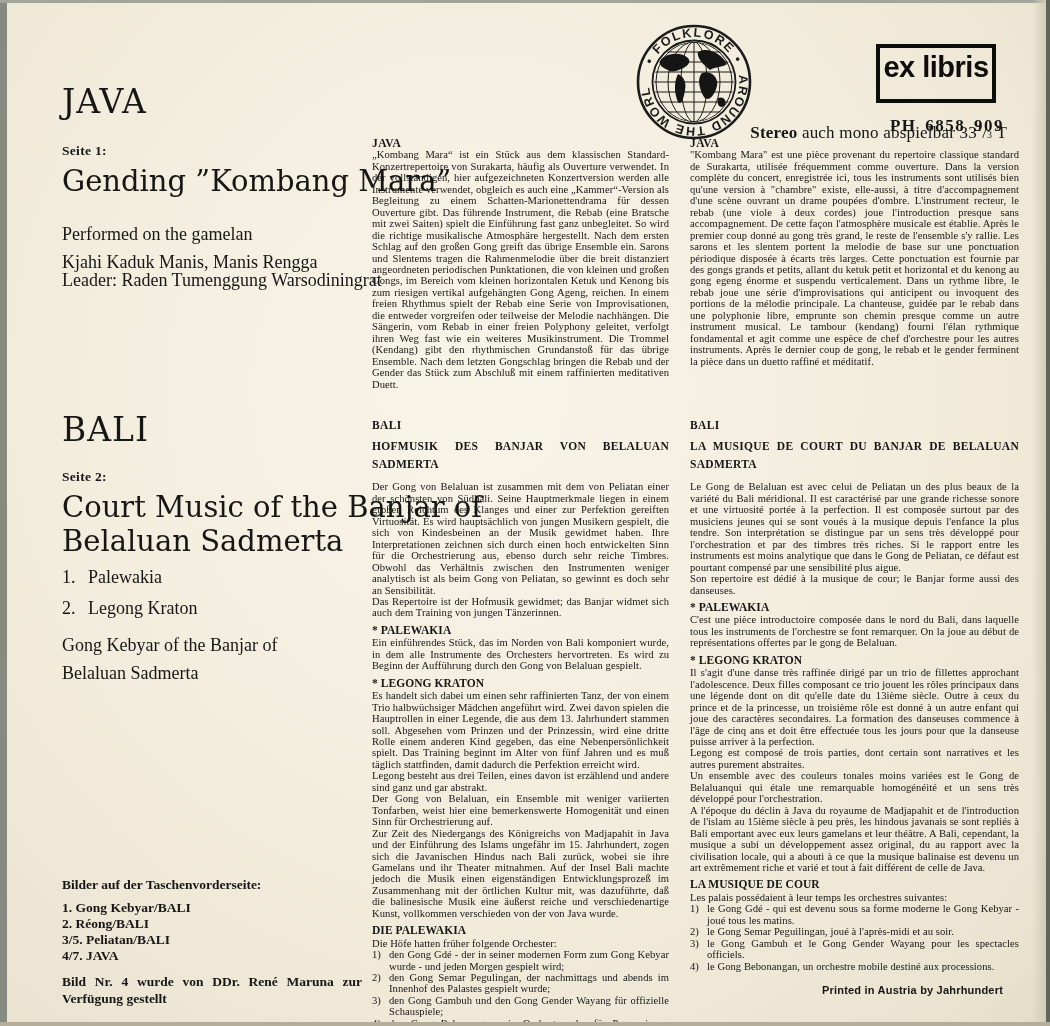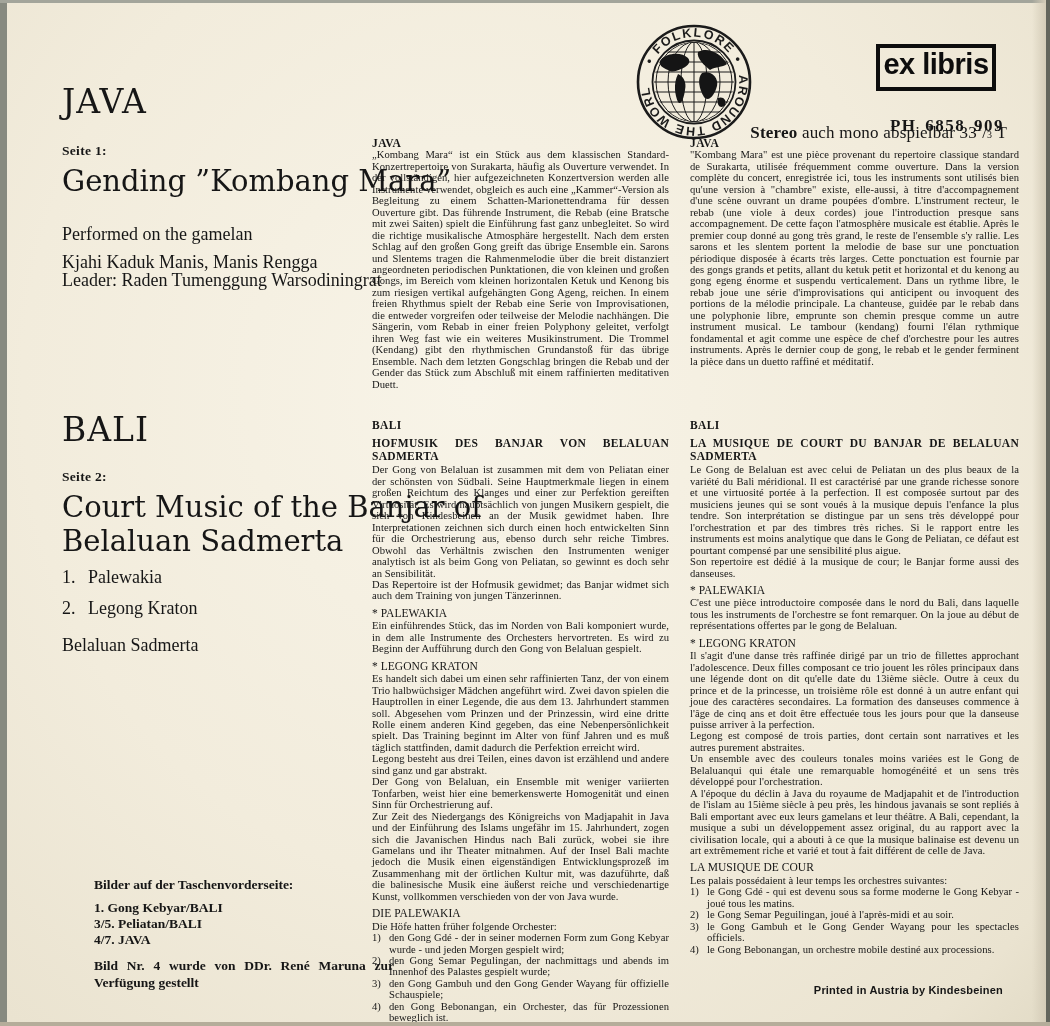--- a/index.html
+++ b/index.html
@@ -12,23 +12,23 @@
   .edge-left{left:0;top:0;width:7px;height:100%;background:#878a80;}
   .edge-top{left:0;top:0;width:100%;height:3px;background:#a3a59b;}
   .edge-right{right:0;top:0;width:4px;height:100%;background:#63655c;}
   .edge-right2{right:4px;top:0;width:14px;height:100%;background:linear-gradient(to right,rgba(190,182,160,0),#d4ccb8);}
   .edge-bottom{left:0;bottom:0;width:100%;height:4px;background:#b5ad9a;}
 
   
   .globe{position:absolute;left:628px;top:16px;}
   .exlibris{
     position:absolute;left:876px;top:44px;width:112px;height:36px;
-    border:4px solid #0d0d0d;display:flex;align-items:flex-start;justify-content:center;
+    border:4px solid #0d0d0d;display:flex;align-items:flex-end;justify-content:center;
     font-family:"Liberation Sans","DejaVu Sans",sans-serif;font-weight:bold;
-    font-size:29px;letter-spacing:-0.5px;color:#0d0d0d;padding-bottom:3px;
+    font-size:29px;letter-spacing:-0.5px;color:#0d0d0d;padding-bottom:15px;
   }
   .catno{position:absolute;right:46px;top:92px;font-size:17px;font-weight:bold;letter-spacing:1.5px;word-spacing:3px;margin-top:24px;}
   .stereo{position:absolute;right:43px;top:122px;font-size:17px;letter-spacing:0.2px;}
   .stereo sup{font-size:10px;vertical-align:super;}
   .stereo sub{font-size:10px;vertical-align:baseline;}
 
   
   .lblock{position:absolute;left:62px;}
   .big-title{font-size:33px;letter-spacing:1px;font-family:"DejaVu Serif","Liberation Serif",serif;}
   .side-label{font-size:13.5px;font-weight:bold;letter-spacing:0.3px;text-align:center;}
@@ -38,22 +38,22 @@
   .track .tnum{width:26px;flex:none;}
   .photos{width:300px;font-size:13.5px;font-weight:bold;line-height:16px;}
   .photos .ph-head{margin-bottom:7px;}
   .photos .ph-item{margin:0;}
   .photos .ph-credit{margin-top:9px;text-align:justify;line-height:17px;}
 
   
   .tcol{position:absolute;top:138px;font-size:10.6px;line-height:11.45px;letter-spacing:0.05px;}
   .tcol p{margin:0;text-align:justify;}
   .tcol .chead{font-weight:bold;font-size:11.5px;letter-spacing:0.4px;margin:0;}
-  .tcol .subhead{font-weight:bold;font-size:11.5px;letter-spacing:0.3px;margin:0 0 1px 0;line-height:13px;}
-  .tcol .star-head{font-weight:normal;font-size:11.5px;margin:6px 0 1px 0;}
+  .tcol .subhead{font-weight:bold;font-size:11.5px;letter-spacing:0.3px;margin:0 0 8px 0;line-height:18px;}
+  .tcol .star-head{font-weight:bold;font-size:11.5px;margin:6px 0 1px 0;}
   .sec-bali{position:absolute;top:282px;left:0;right:0;}
   .gap{height:6px;}
   .oli{display:flex;}
   .oli .num{width:17px;flex:none;}
   .oli .txt{flex:1;text-align:justify;}
   .col-de{left:372px;width:297px;}
   .col-fr{left:690px;width:329px;}
 
   .printed{
     position:absolute;right:47px;top:984px;
@@ -133,26 +133,28 @@
   </div>
   <div class="lblock track" style="top:567px;">
     <span class="tnum">1.</span>
     <span>Palewakia</span>
   </div>
   <div class="lblock track" style="top:598px;">
     <span class="tnum">2.</span>
     <span>Legong Kraton</span>
   </div>
   <div class="lblock credit-line" style="top:631px;">
+    <div>Gong Kebyar of the Banjar of</div>
     <div>Belaluan Sadmerta</div>
   </div>
 
-  <div class="lblock photos" style="top:877px;margin-left:32px;">
+  <div class="lblock photos" style="top:877px;">
     <div class="ph-head">Bilder auf der Taschenvorderseite:</div>
     <div class="ph-item">1. Gong Kebyar/BALI</div>
+    <div class="ph-item">2. Réong/BALI</div>
     <div class="ph-item">3/5. Peliatan/BALI</div>
     <div class="ph-item">4/7. JAVA</div>
     <div class="ph-credit">Bild Nr. 4 wurde von DDr. René Maruna zur Verfügung gestellt</div>
   </div>
 
   <div class="tcol col-de">
     <div>
       <p class="chead">JAVA</p>
       <p>„Kombang Mara“ ist ein Stück aus dem klassischen Standard-Konzertrepertoire von Surakarta, häufig als Ouverture verwendet. In der vollständigen, hier aufgezeichneten Konzertversion werden alle Instrumente verwendet, obgleich es auch eine „Kammer“-Version als Begleitung zu einem Schatten-Marionettendrama für dessen Ouverture gibt. Das führende Instrument, die Rebab (eine Bratsche mit zwei Saiten) spielt die Einführung fast ganz unbegleitet. So wird die richtige musikalische Atmosphäre hergestellt. Nach dem ersten Schlag auf den großen Gong greift das übrige Ensemble ein. Sarons und Slentems tragen die Rahmenmelodie über die breit distanziert angeordneten periodischen Punktationen, die von kleinen und großen Gongs, im Bereich vom kleinen horizontalen Ketuk und Kenong bis zum riesigen vertikal aufgehängten Gong Ageng, reichen. In einem freien Rhythmus spielt der Rebab eine Serie von Improvisationen, die entweder vorgreifen oder teilweise der Melodie nachhängen. Die Sängerin, vom Rebab in einer freien Polyphony geleitet, verfolgt ihren Weg fast wie ein weiteres Musikinstrument. Die Trommel (Kendang) gibt den rhythmischen Grundanstoß für das übrige Ensemble. Nach dem letzten Gongschlag bringen die Rebab und der Gender das Stück zum Abschluß mit einem raffinierten meditativen Duett.</p>
     </div>
@@ -222,14 +224,14 @@
         <span class="num">3)</span>
         <span class="txt">le Gong Gambuh et le Gong Gender Wayang pour les spectacles officiels.</span>
       </div>
       <div class="oli">
         <span class="num">4)</span>
         <span class="txt">le Gong Bebonangan, un orchestre mobile destiné aux processions.</span>
       </div>
     </div>
   </div>
 
-  <div class="printed">Printed in Austria by Kindesbeinen</div>
+  <div class="printed">Printed in Austria by Jahrhundert</div>
 </div>
 
 </body></html>

